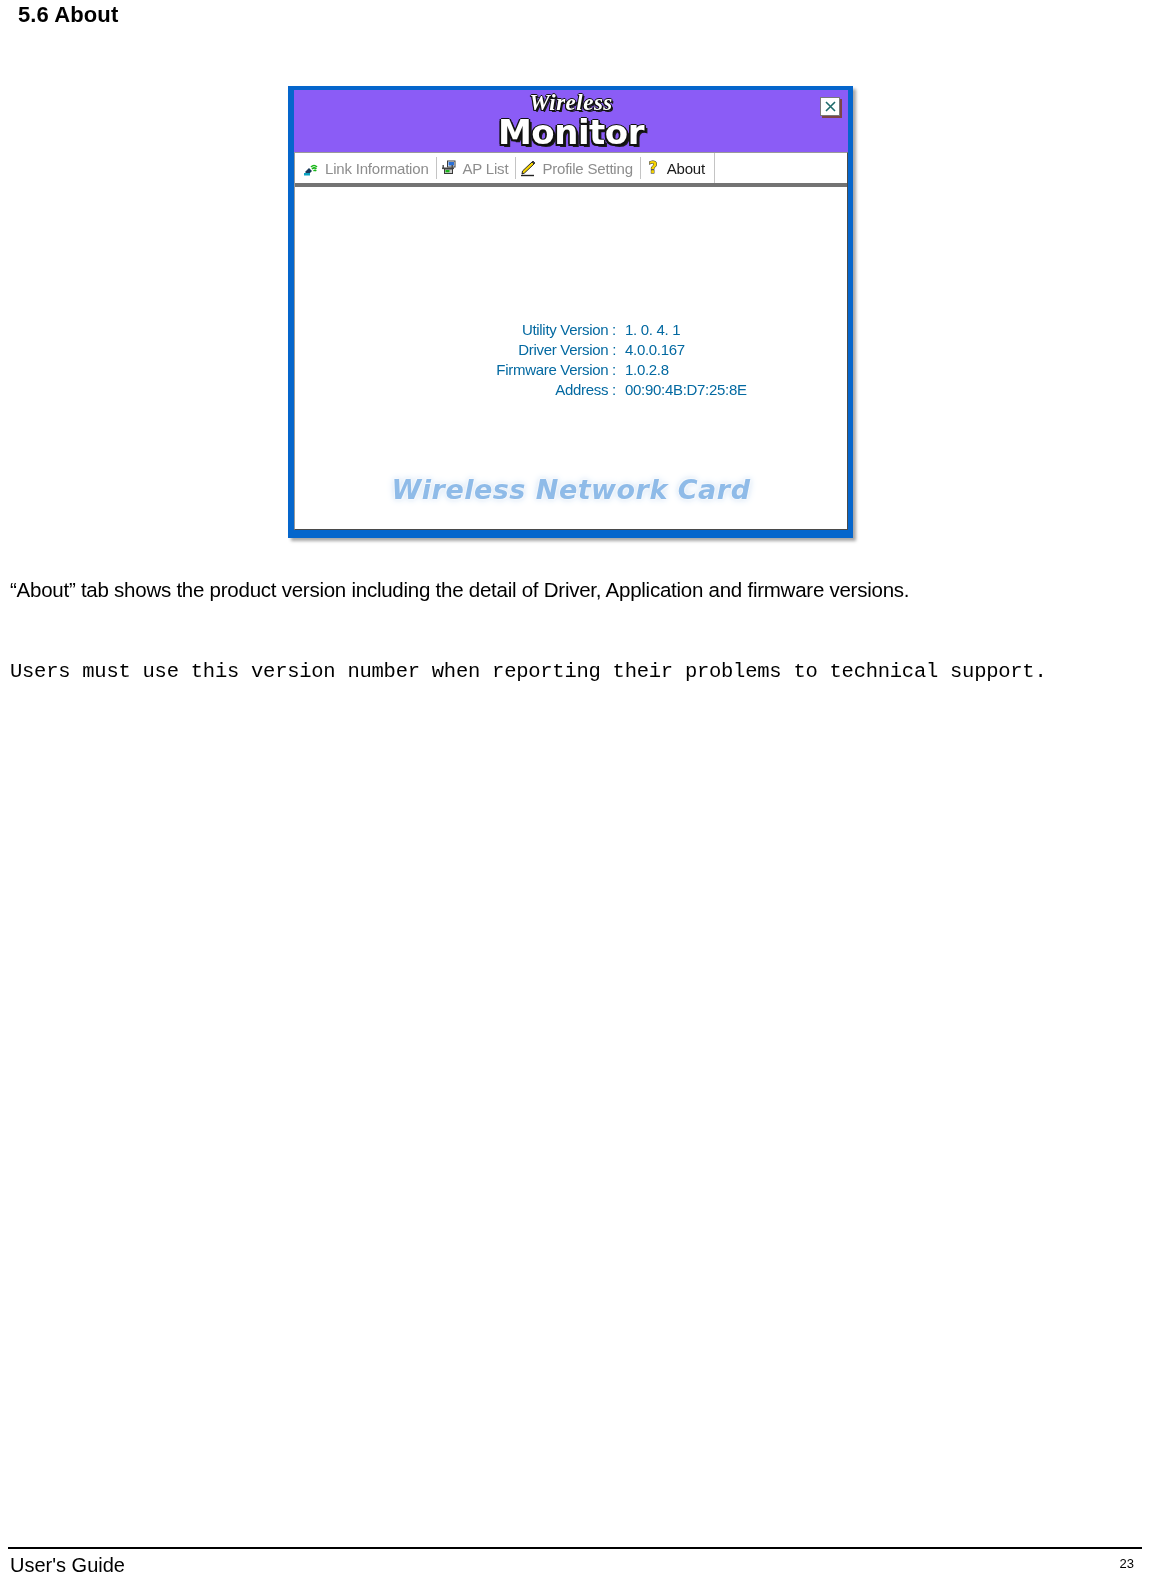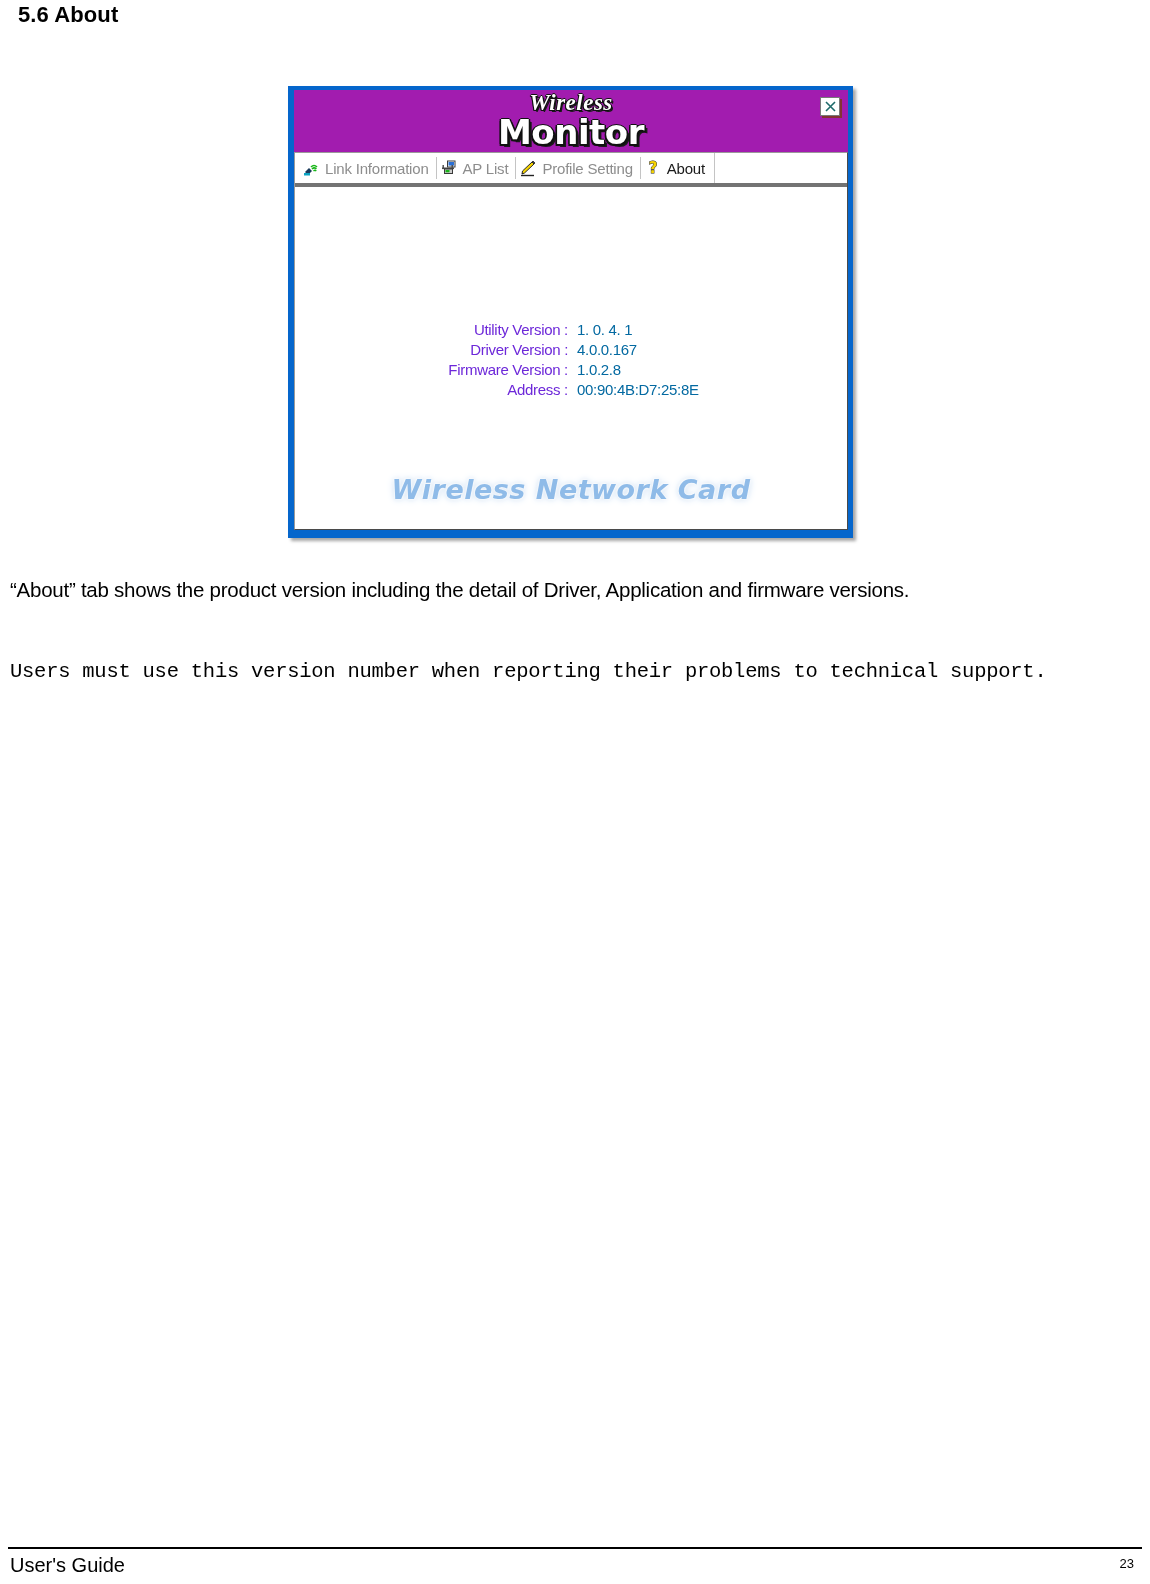--- a/index.html
+++ b/index.html
@@ -35,21 +35,21 @@
     width: 565px;
     height: 452px;
     background: #0566cc;
     box-sizing: border-box;
     padding: 4px 5px 12px 6px;
     box-shadow: 3px 3px 3px rgba(0,0,0,0.35);
   }
   .app-titlebar {
     position: relative;
     height: 62px;
-    background: #a21caf;
+    background: #8b5cf6;
   }
   .logo-block {
     position: absolute;
     left: 0; right: 0; top: 0;
     text-align: center;
     line-height: 1;
     padding-top: 1px;
   }
   .logo-wireless {
     display: block;
@@ -161,22 +161,23 @@
   .info-row {
     display: flex;
     align-items: baseline;
   }
   .info-label {
     width: 273px;
     text-align: right;
     padding-right: 9px;
     font-family: "Liberation Sans", sans-serif;
     font-size: 15px;
-    color: #6d28d9;
+    color: #0369a1;
     letter-spacing: -0.3px;
+    padding-left: 48px;
   }
   .info-value {
     font-family: "Liberation Sans", sans-serif;
     font-size: 15px;
     color: #0369a1;
     letter-spacing: -0.3px;
   }
 
   
   .brand-text {

